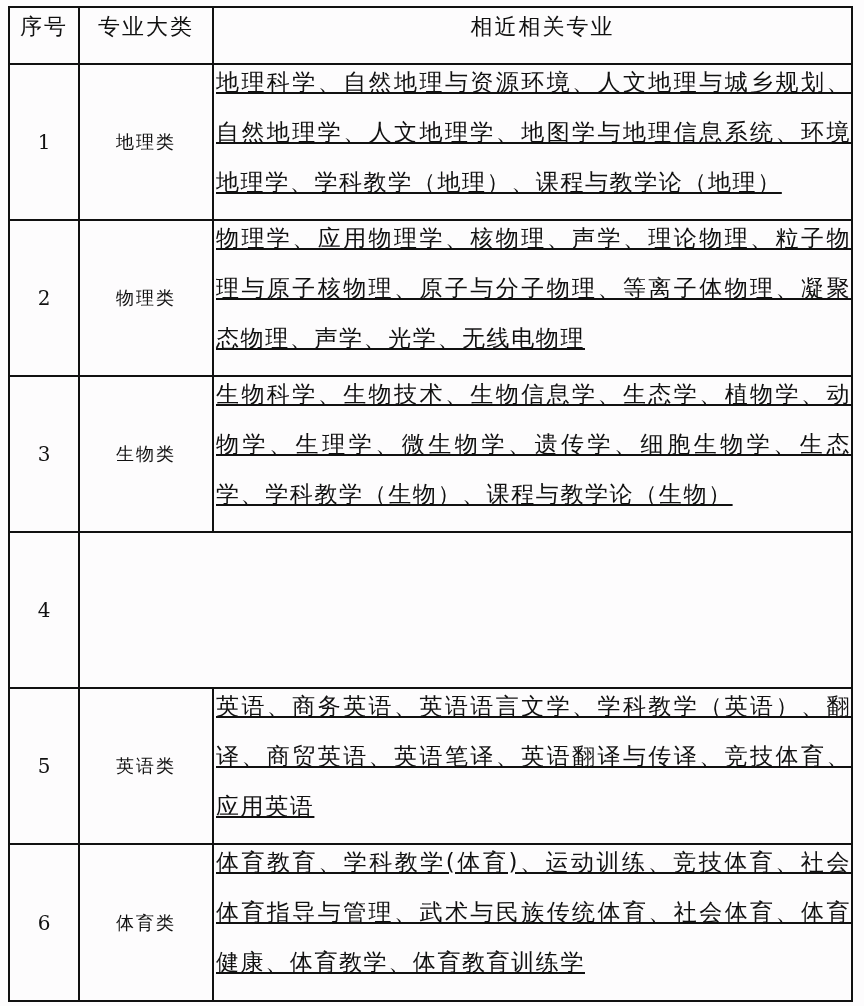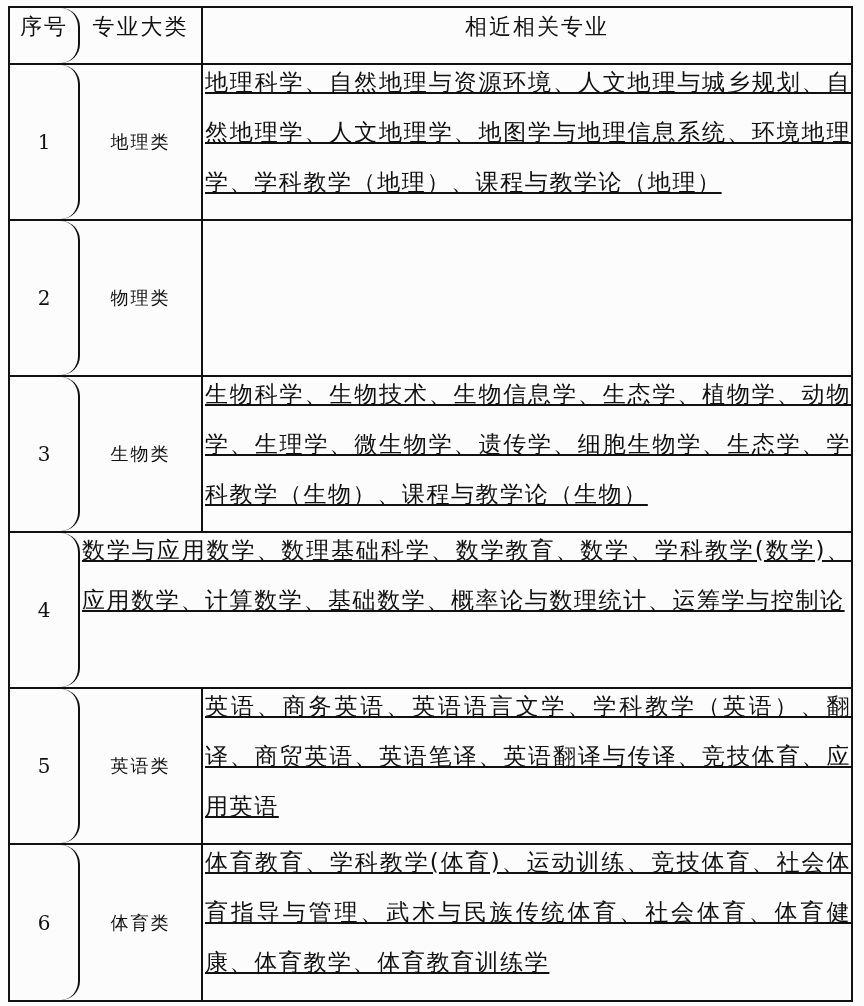--- a/index.html
+++ b/index.html
@@ -42,24 +42,23 @@
     .cell {
       box-sizing: border-box;
       position: relative;
     }
     .c-num {
       width: 70px;
       border-right: 2px solid #111;
       display: flex;
       align-items: center;
       justify-content: center;
-      border-radius: 19px;
     }
     .c-cat {
-      width: 123px;
+      width: 134px;
       border-right: 2px solid #111;
       display: flex;
       align-items: center;
       justify-content: center;
     }
     .c-rel {
       flex: 1;
     }
     .header .cell {
       align-items: flex-start;
@@ -123,40 +122,40 @@
     </div>
   </div>
 
   <div class="row body-row">
     <div class="cell c-num">
       <span class="num-text">2</span>
     </div>
     <div class="cell c-cat">
       <span class="cat-text">物理类</span>
     </div>
+    <div class="cell c-rel">
+      <div class="rel-text">物理学、应用物理学、核物理、声学、理论物理、粒子物理与原子核物理、原子与分子物理、等离子体物理、凝聚态物理、声学、光学、无线电物理</div>
+    </div>
   </div>
 
   <div class="row body-row">
     <div class="cell c-num">
       <span class="num-text">3</span>
     </div>
     <div class="cell c-cat">
       <span class="cat-text">生物类</span>
     </div>
     <div class="cell c-rel">
       <div class="rel-text">生物科学、生物技术、生物信息学、生态学、植物学、动物学、生理学、微生物学、遗传学、细胞生物学、生态学、学科教学（生物）、课程与教学论（生物）</div>
     </div>
   </div>
 
   <div class="row body-row">
     <div class="cell c-num">
       <span class="num-text">4</span>
-    </div>
-    <div class="cell c-rel">
-      <div class="rel-text">数学与应用数学、数理基础科学、数学教育、数学、学科教学(数学)、应用数学、计算数学、基础数学、概率论与数理统计、运筹学与控制论</div>
     </div>
   </div>
 
   <div class="row body-row">
     <div class="cell c-num">
       <span class="num-text">5</span>
     </div>
     <div class="cell c-cat">
       <span class="cat-text">英语类</span>
     </div>

